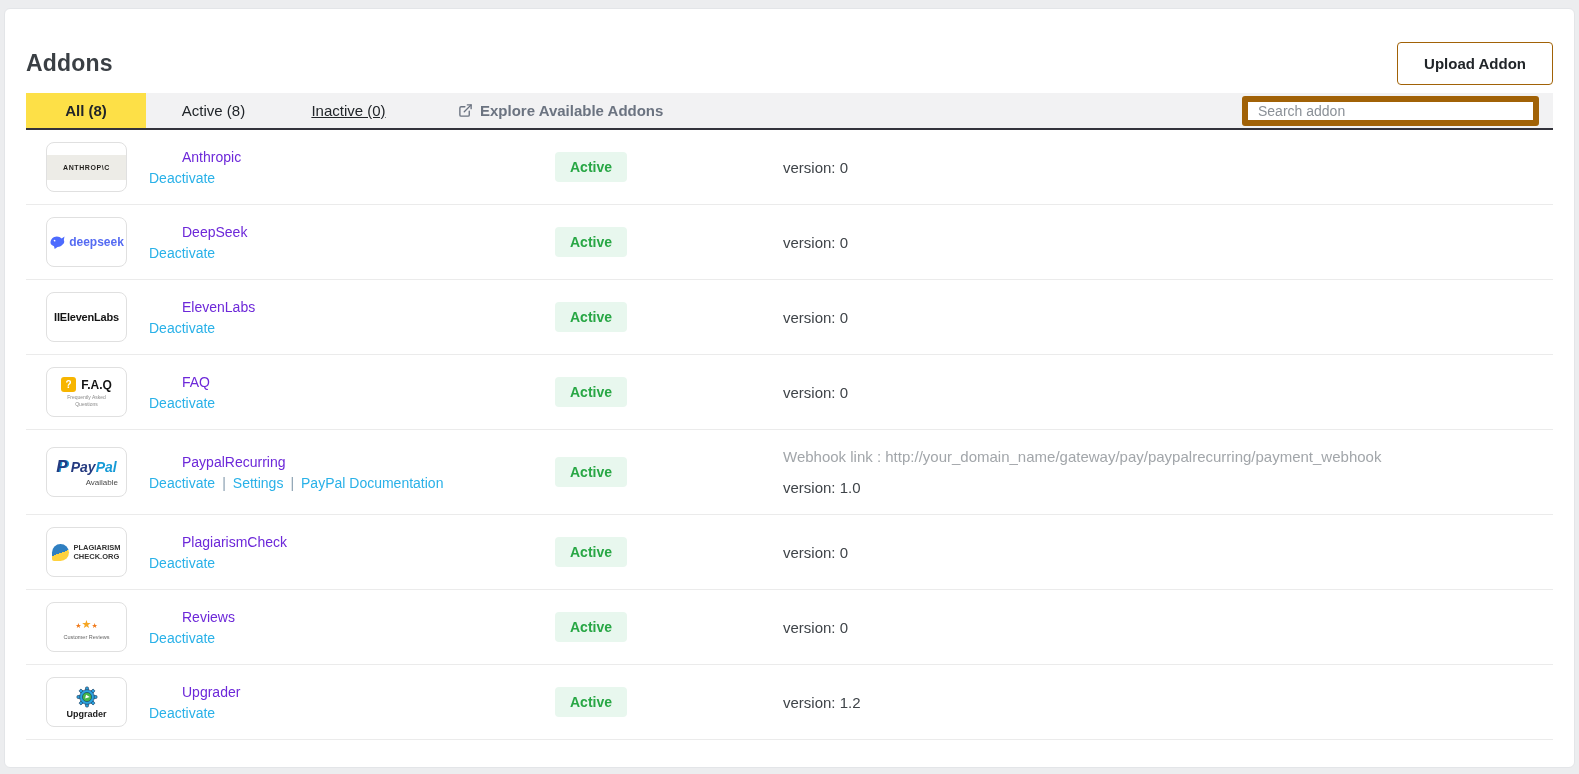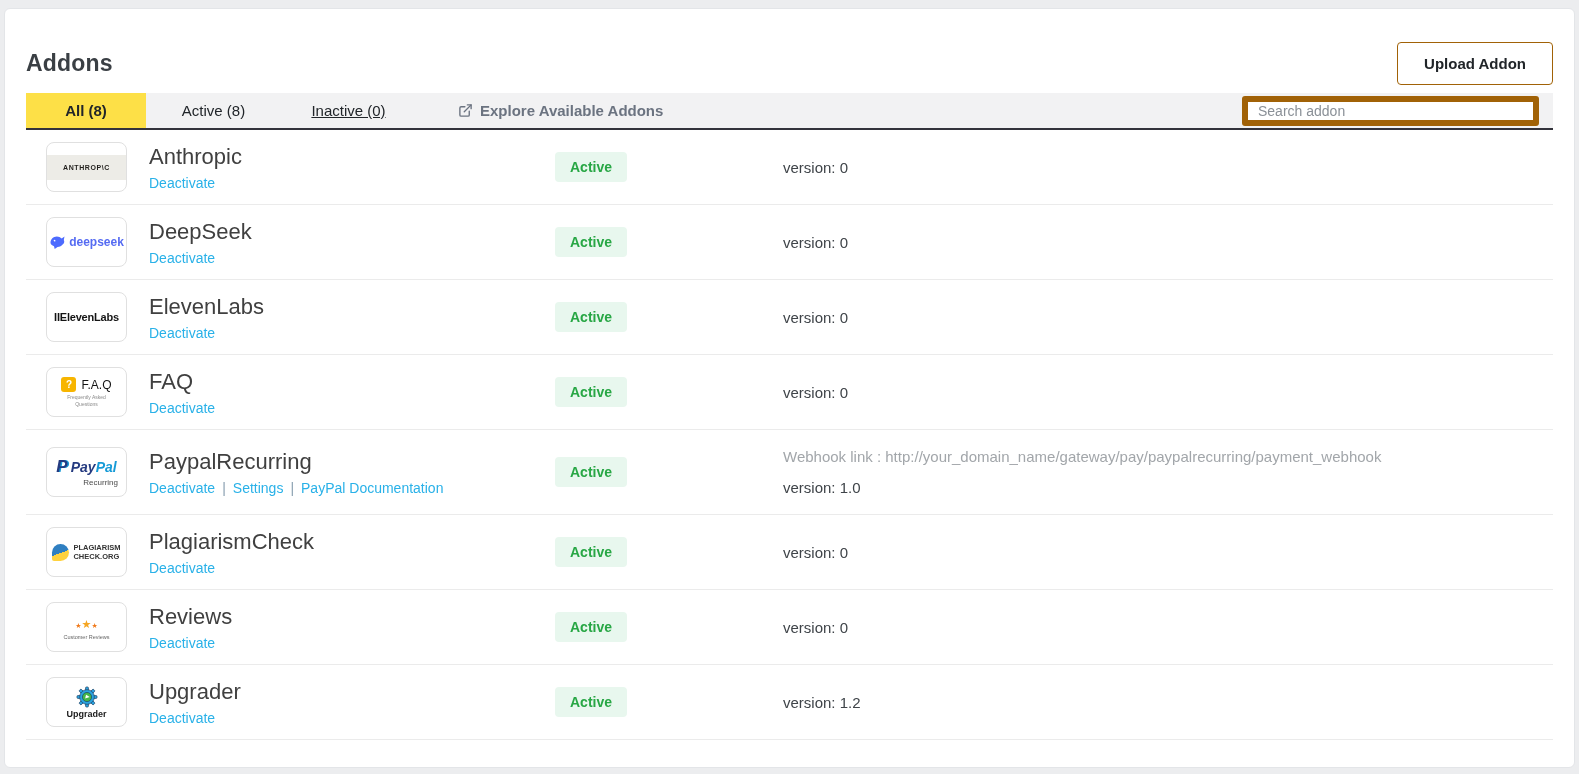--- a/index.html
+++ b/index.html
@@ -57,21 +57,21 @@
     border-bottom:1px solid #ebebeb; padding-left:20px;
   }
   .row.tall { min-height:85px; }
   .logo-box {
     width:81px; height:50px; border:1px solid #e0e0e0; border-radius:8px;
     display:flex; align-items:center; justify-content:center;
     flex-direction:column; margin-right:22px; flex:0 0 81px;
     overflow:hidden; background:#fff;
   }
   .info-col { width:394px; flex:0 0 394px; }
-  .addon-name { font-size:22px; color:#404040; margin-bottom:5px; }
+  .addon-name { font-size:14px; color:#6d28d9; margin-bottom:5px;margin-left:33px; }
   .links { font-size:14px; }
   .link { color:#29b1e8; cursor:pointer; text-decoration:none; }
   .sep { color:#8aa0b1; margin:0 7px; }
   .badge-col { width:240px; flex:0 0 240px; }
   .status-badge {
     display:inline-block; background:#e8f7ee; color:#28a745;
     font-size:14px; font-weight:600; padding:7px 15px; border-radius:4px;margin-left:12px;
   }
   .version-col { flex:1; font-size:15px; color:#3f4449; }
   .webhook { font-size:15px; color:#a2a6aa; margin-bottom:14px; }
@@ -82,21 +82,21 @@
   }
   .deepseek-wrap { display:flex; align-items:center; gap:3px; }
   .deepseek-text { color:#556bf2; font-size:12px; font-weight:600; }
   .elevenlabs-text { font-size:11px; font-weight:700; color:#141414; letter-spacing:-.2px; }
   .faq-wrap { display:flex; align-items:center; gap:5px; }
   .faq-q {
     width:15px; height:15px; background:#f7b500; border-radius:3px;
     color:#fff; font-size:10px; font-weight:700;
     display:flex; align-items:center; justify-content:center;
   }
-  .faq-text { font-size:12px; font-weight:400; color:#141414; }
+  .faq-text { font-size:12px; font-weight:700; color:#141414; }
   .faq-sub { font-size:5px; color:#8a8a8a; width:44px; text-align:center; line-height:1.3; margin-top:2px; }
   .pp-row { display:flex; align-items:center; gap:3px; }
   .pp-mono { font-size:17px; font-weight:700; font-style:italic; color:#253b80; text-shadow:1.5px 0 0 #179bd7; }
   .pp-word { font-size:14px; font-weight:700; font-style:italic; }
   .pp-pay { color:#253b80; } .pp-pal { color:#179bd7; }
   .pp-sub { font-size:8px; color:#4a4a4a; align-self:flex-end; margin:1px 8px 0 0; }
   .pc-wrap { display:flex; align-items:center; gap:4px; }
   .pc-circle {
     width:17px; height:17px; border-radius:50% 50% 50% 2px;
     background:linear-gradient(160deg,#2f7fc1 52%,#ffd23f 52%);
@@ -203,21 +203,21 @@
       </div>
       <div class="version-col">version: 0</div>
     </div>
 
     <div class="row tall">
       <div class="logo-box">
         <div class="pp-row">
           <span class="pp-mono">P</span>
           <span class="pp-word"><span class="pp-pay">Pay</span><span class="pp-pal">Pal</span></span>
         </div>
-        <div class="pp-sub" style="align-self:flex-end;">Recurring</div>
+        <div class="pp-sub" style="align-self:flex-end;">Available</div>
       </div>
       <div class="info-col">
         <div class="addon-name">PaypalRecurring</div>
         <div class="links">
           <a class="link">Deactivate</a><span class="sep">|</span><a class="link">Settings</a><span class="sep">|</span><a class="link">PayPal Documentation</a>
         </div>
       </div>
       <div class="badge-col">
         <span class="status-badge">Active</span>
       </div>

